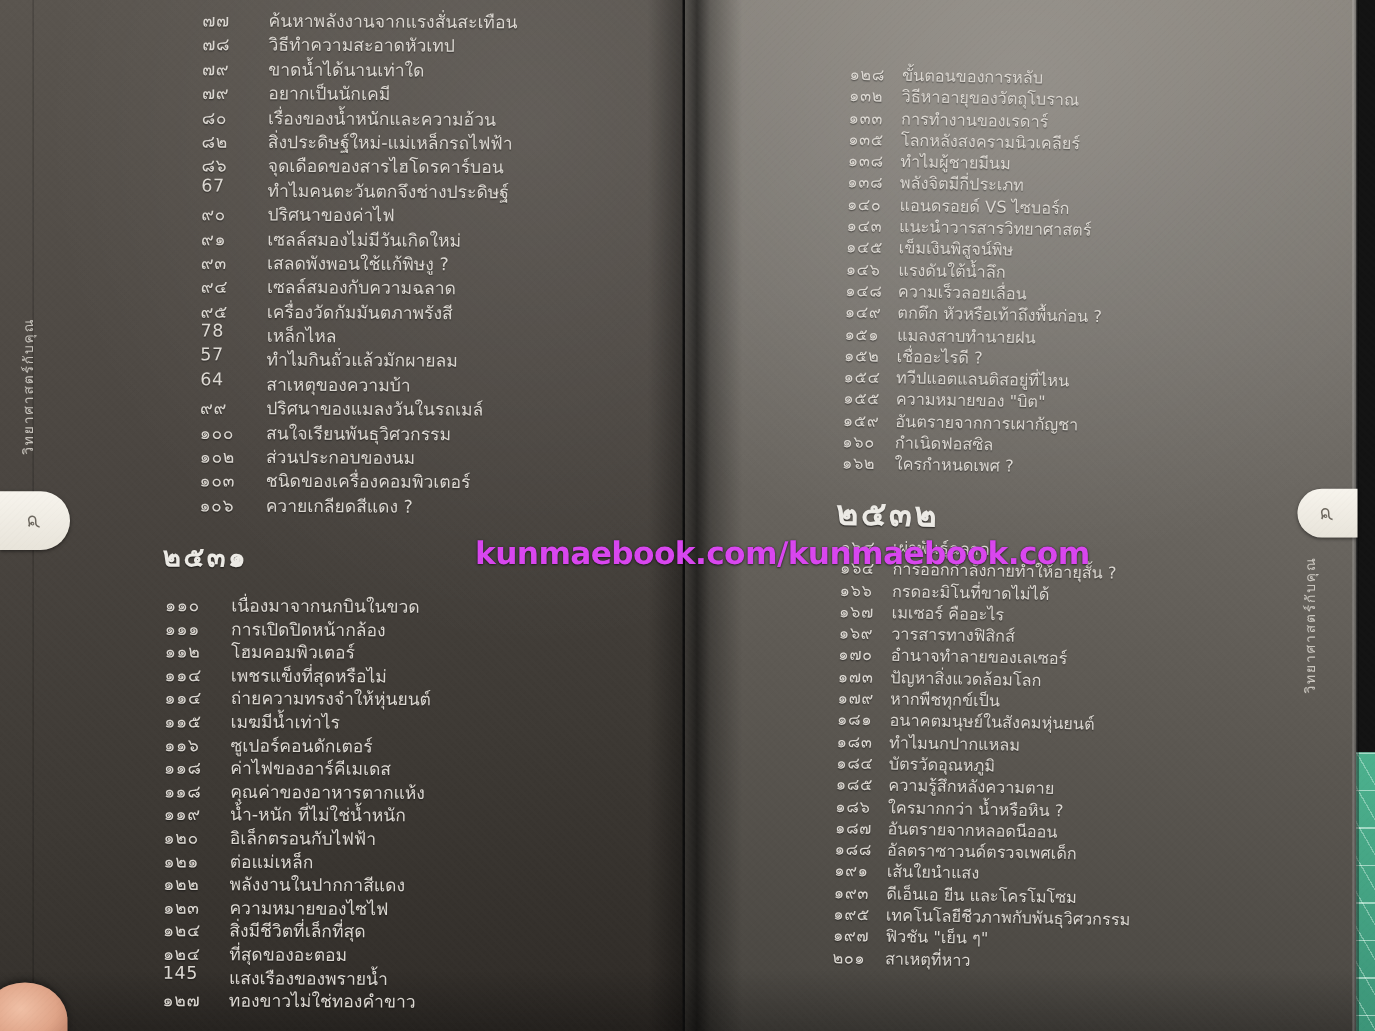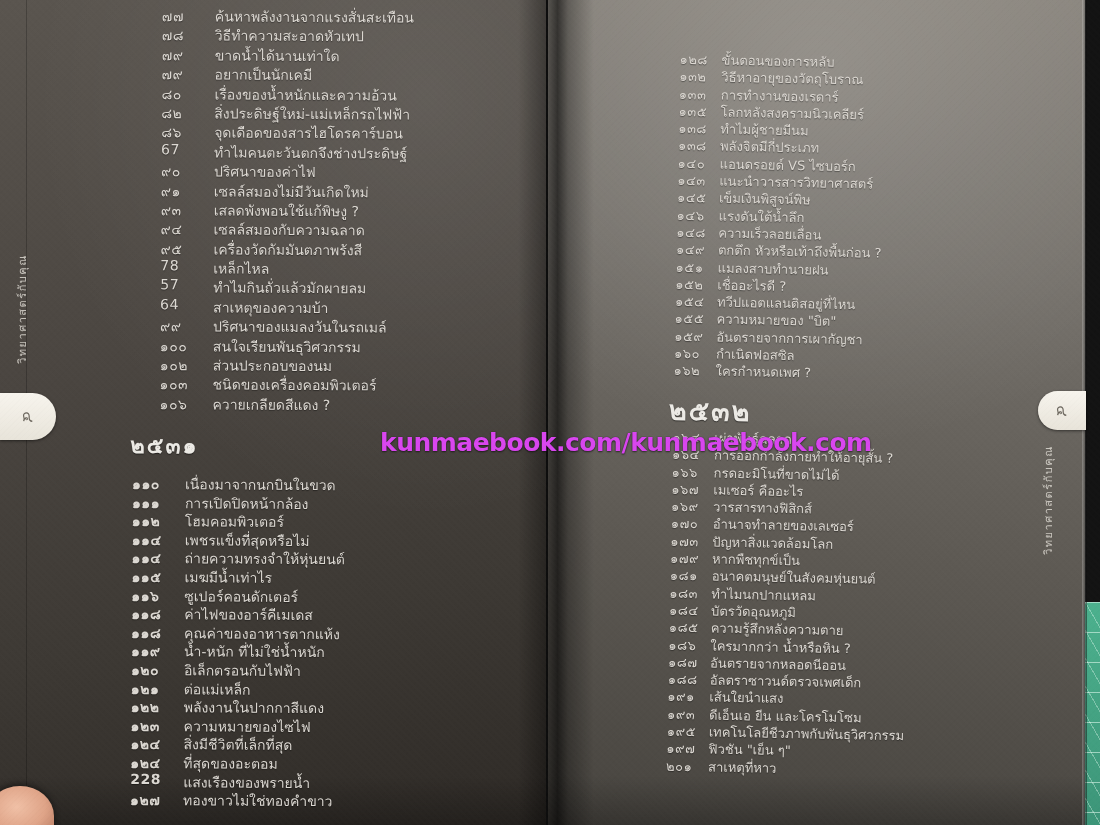--- a/index.html
+++ b/index.html
@@ -43,21 +43,21 @@
 
   
   .toc{position:absolute;color:#dcd8d2;text-shadow:0 1px 1px rgba(0,0,0,.4);}
   .toc .row{display:flex;align-items:flex-start;}
   .toc .num{flex:none;letter-spacing:.5px;}
   .toc .title{flex:1;white-space:nowrap;}
 
   #toc-l1{left:135px;top:5px;width:395px;font-size:14px;}
   #toc-l1 .row{height:19.4px;} #toc-l1 .num{width:53px;margin-left:27px;}
   #toc-l2{left:135px;top:473px;width:395px;font-size:14px;}
-  #toc-l2 .row{height:18.6px;} #toc-l2 .num{width:53px;font-weight:bold;}
+  #toc-l2 .row{height:18.6px;} #toc-l2 .num{width:53px;}
   #left-rot{position:absolute;inset:0;transform:rotate(.35deg);transform-origin:140px 0;}
 
   #toc-r1{left:680px;top:49px;width:390px;font-size:13px;}
   #toc-r1 .row{height:17.3px;} #toc-r1 .num{width:42px;}
   #toc-r2{left:680px;top:427px;width:390px;font-size:13px;}
   #toc-r2 .row{height:17.3px;} #toc-r2 .num{width:42px;}
   #right-rot{position:absolute;inset:0;transform:rotate(1.1deg);transform-origin:690px 40px;}
 
   .section-year{position:absolute;font-weight:bold;color:#eceae5;letter-spacing:2px;
     text-shadow:0 1px 1px rgba(0,0,0,.5);}
@@ -247,21 +247,21 @@
         </div>
         <div class="row">
           <span class="num">๑๒๔</span>
           <span class="title">สิ่งมีชีวิตที่เล็กที่สุด</span>
         </div>
         <div class="row">
           <span class="num">๑๒๔</span>
           <span class="title">ที่สุดของอะตอม</span>
         </div>
         <div class="row">
-          <span class="num">228</span>
+          <span class="num">145</span>
           <span class="title">แสงเรืองของพรายน้ำ</span>
         </div>
         <div class="row">
           <span class="num">๑๒๗</span>
           <span class="title">ทองขาวไม่ใช่ทองคำขาว</span>
         </div>
       </div>
   </div>
 
   <div id="right-rot">

